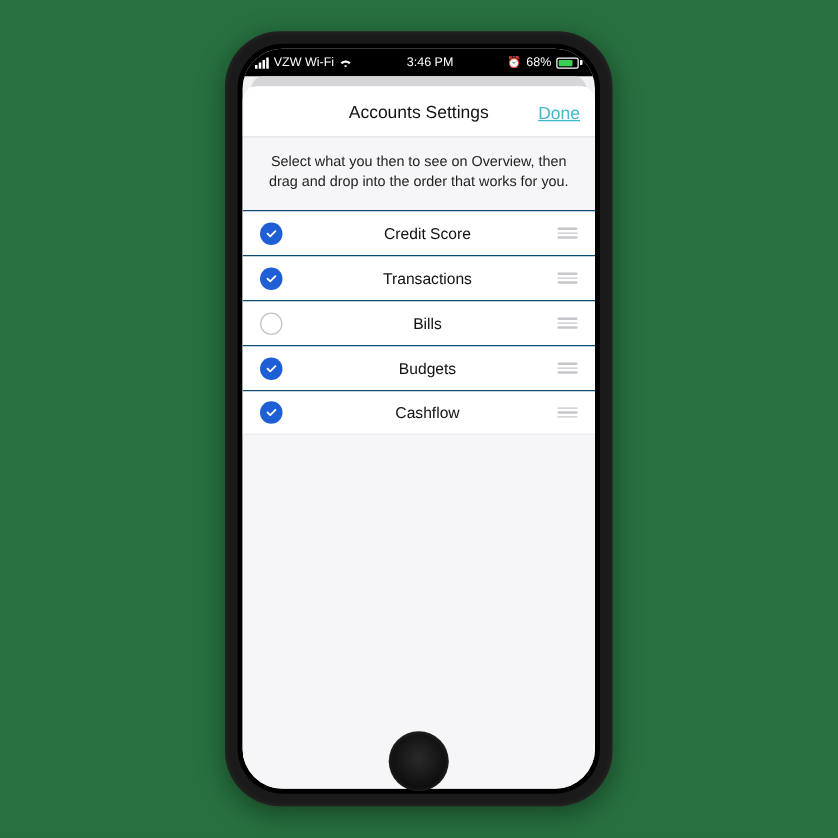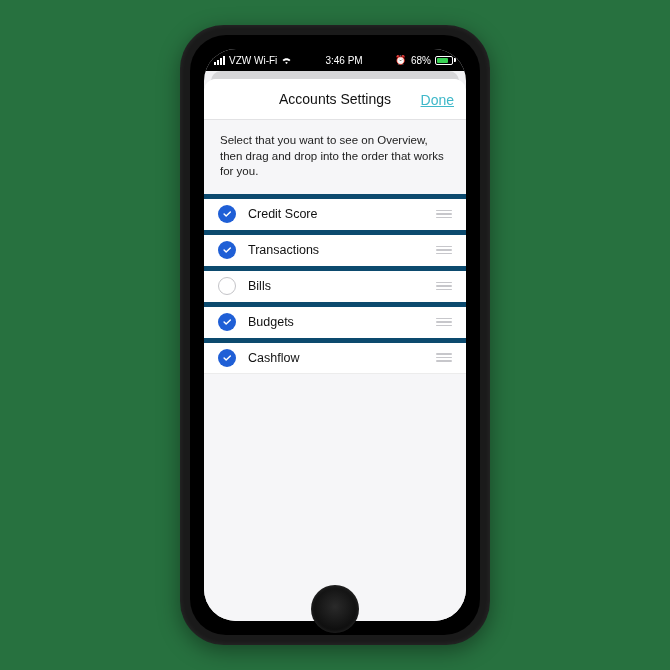--- a/index.html
+++ b/index.html
@@ -18,22 +18,23 @@
     border-radius: 44px;
     padding: 10px;
     box-shadow: 0 6px 22px rgba(0,0,0,0.4), inset 0 0 6px rgba(255,255,255,0.08);
     position: relative;
   }
   .phone-inner {
     width: 100%;
     height: 100%;
     background: #000;
     border-radius: 36px;
-    padding: 14px;
+    padding: 4px;
     position: relative;
+    text-align: center;
   }
   .screen {
     width: 100%;
     height: 100%;
     background: #f2f2f4;
     border-radius: 32px;
     overflow: hidden;
     position: relative;
   }
   
@@ -98,21 +99,21 @@
     color:#222;
     line-height:1.35;
   }
   .list {  }
   .row {
     background:#fff;
     height:36px;
     display:flex;
     align-items:center;
     padding:0 14px 0 14px;
-    border-top:5px solid #0c4a6e;
+    border-top:1px solid #0c4a6e;
   }
   .row:last-child { border-bottom:1px solid #ececec; }
   .check {
     width:18px; height:18px; border-radius:50%;
     display:flex; align-items:center; justify-content:center;
     flex:0 0 18px;
     margin-right:12px;
   }
   .check.on { background:#1f5fd6; }
   .check.off { border:1.5px solid #c4c4c8; }
@@ -175,21 +176,21 @@
         </div>
       </div>
 
       <div class="sheet-back"></div>
 
       <div class="sheet">
         <div class="sheet-header">
           <span class="sheet-title">Accounts Settings</span>
           <span class="done-btn">Done</span>
         </div>
-        <div class="instructions">Select that you want to see on Overview, then drag and drop into the order that works for you.</div>
+        <div class="instructions">Select what you then to see on Overview, then drag and drop into the order that works for you.</div>
         <div class="list" id="list">
             <div class="row">
               <div class="check on">
                 <svg viewBox="0 0 24 24">
                   <path d="M5 12l5 5L20 7" stroke="#fff" stroke-width="3.5" fill="none" stroke-linecap="round" stroke-linejoin="round"></path>
                 </svg>
               </div>
               <span class="row-label">Credit Score</span>
               <div class="drag-handle">
                 <span></span>

